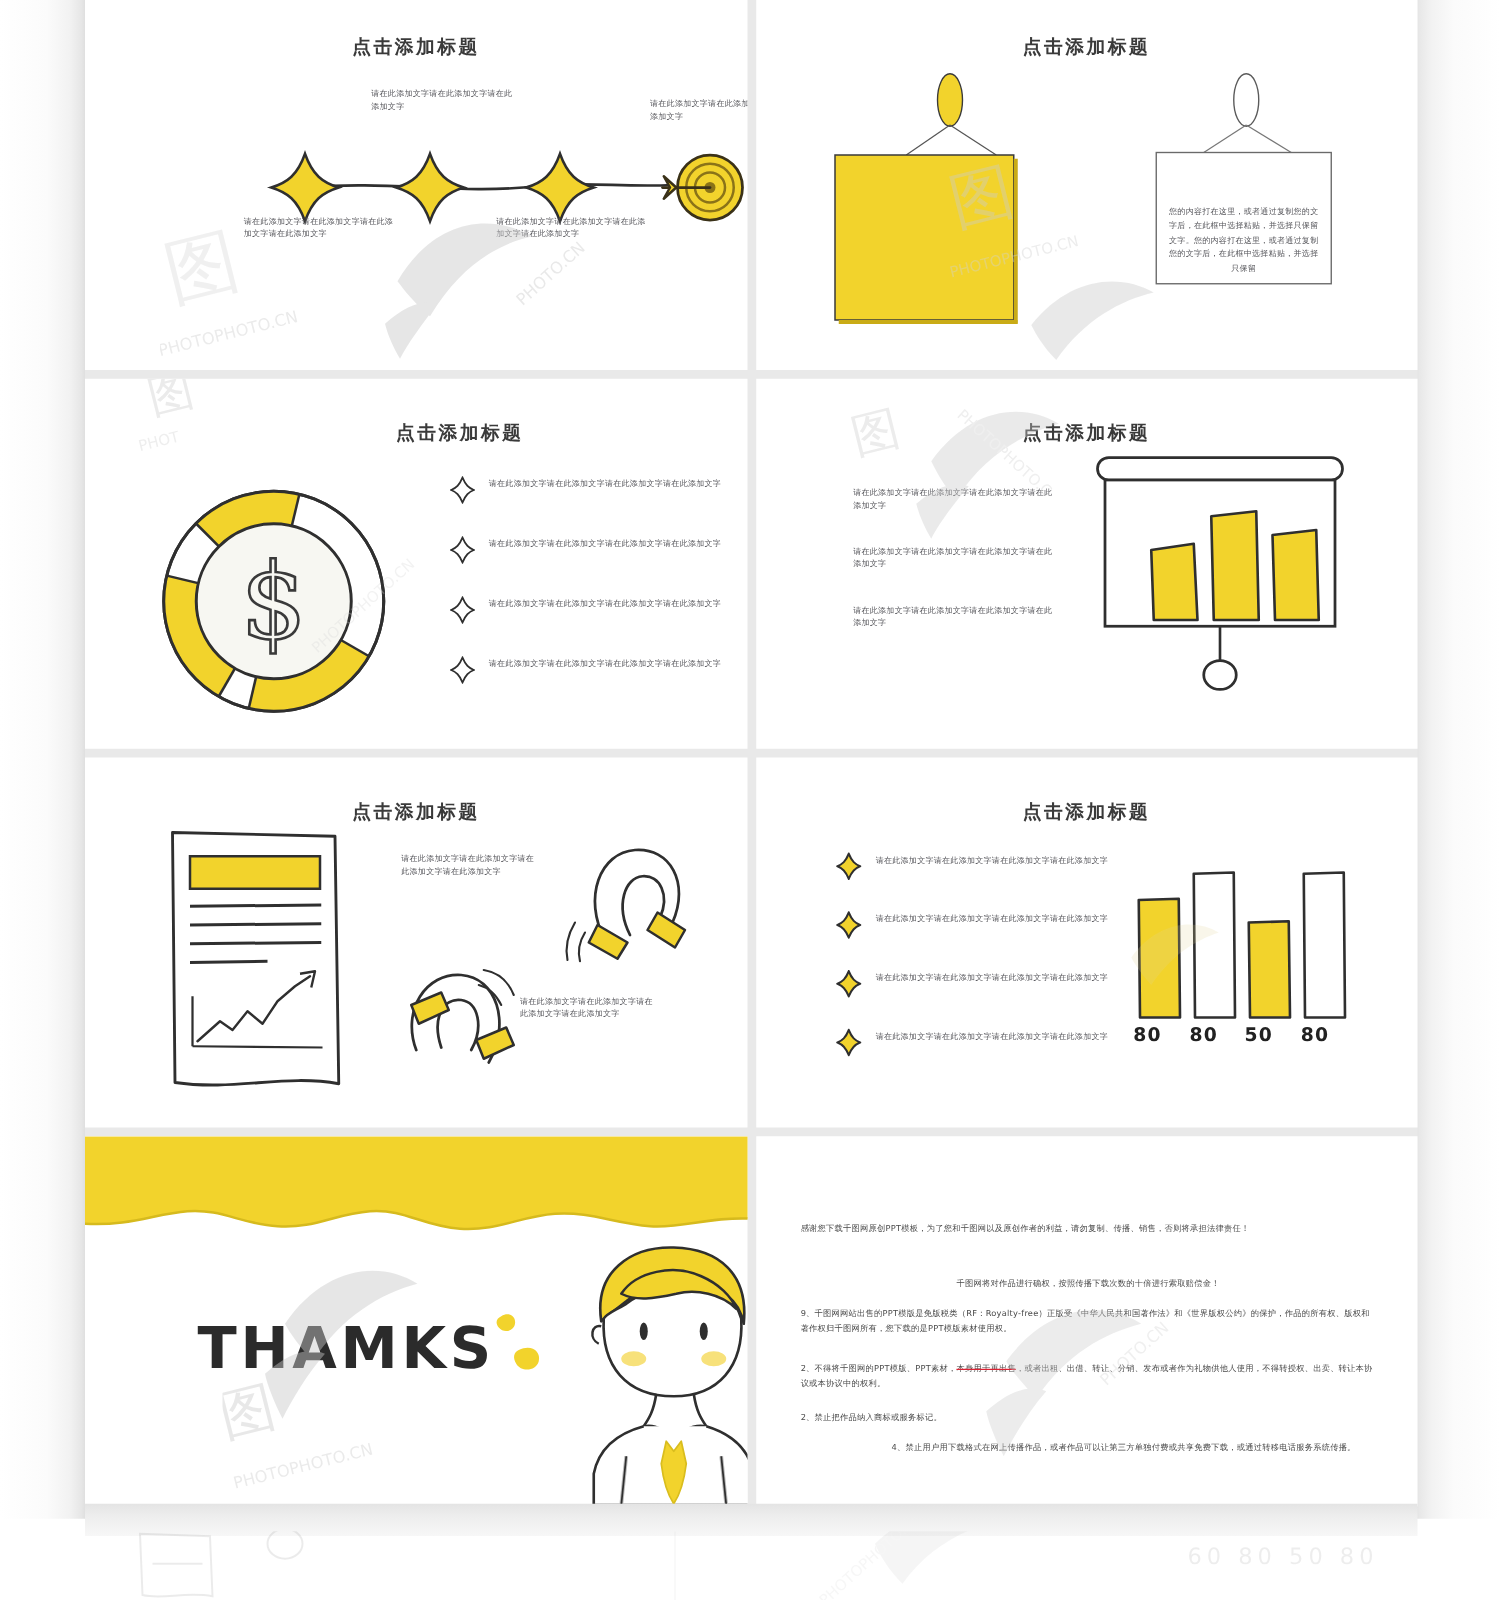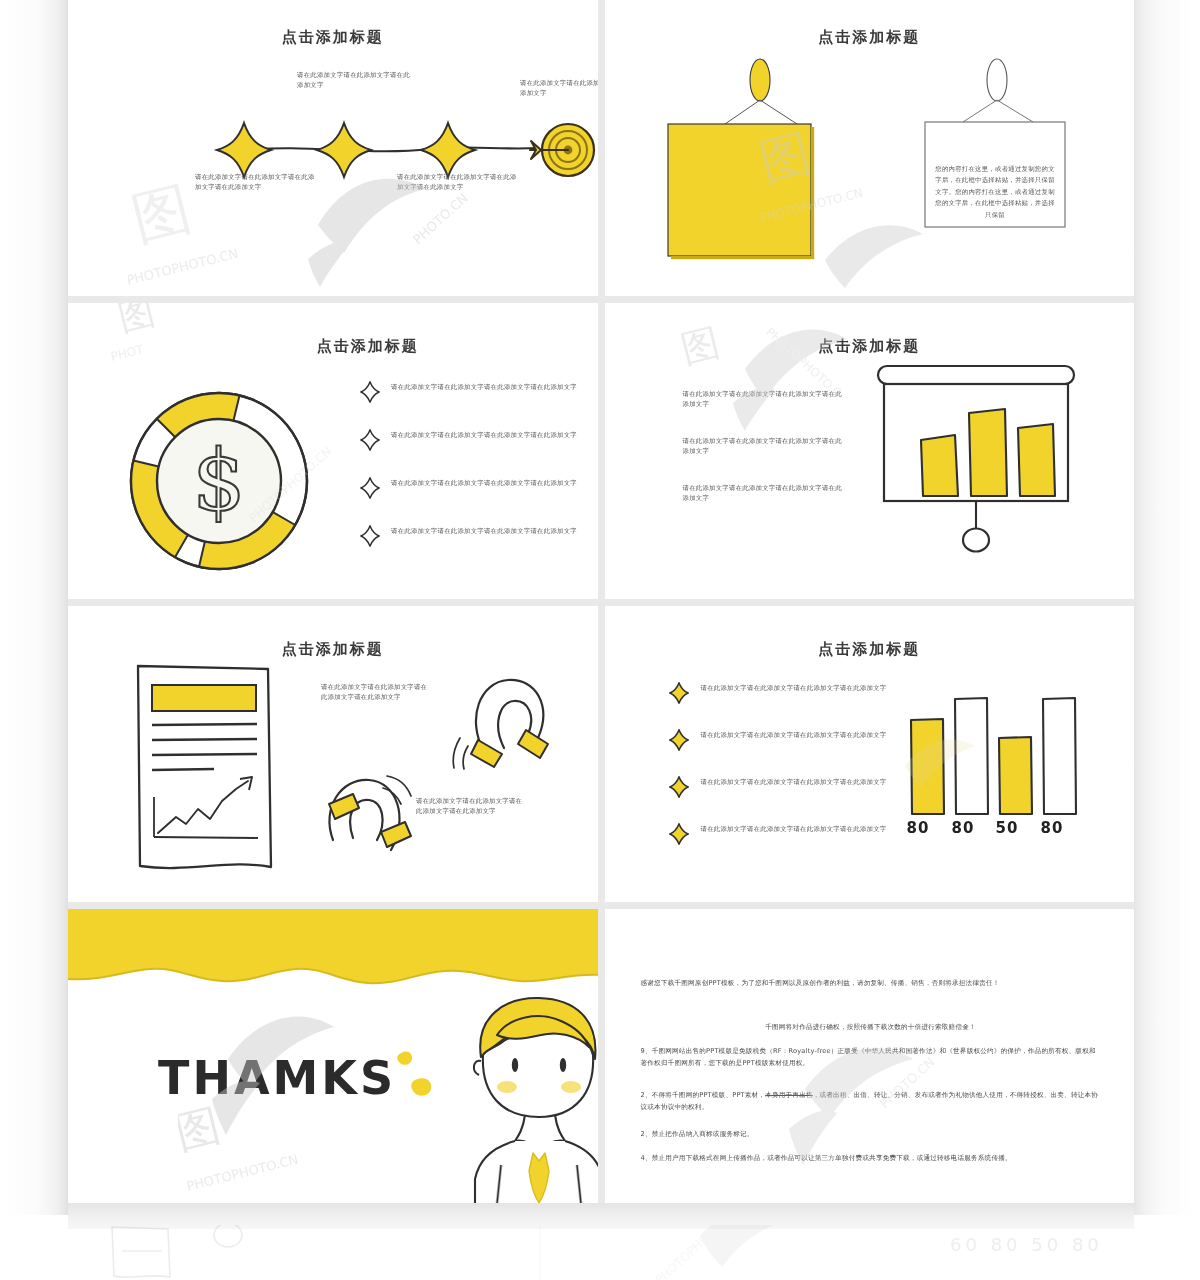--- a/index.html
+++ b/index.html
@@ -408,21 +408,21 @@
 
     <div class="slide">
 
       <div class="cr-p" style="left:36px;top:68px;width:460px;">感谢您下载千图网原创PPT模板，为了您和千图网以及原创作者的利益，请勿复制、传播、销售，否则将承担法律责任！</div>
       <div class="cr-p" style="left:36px;top:112px;width:460px;text-align:center;">千图网将对作品进行确权，按照传播下载次数的十倍进行索取赔偿金！</div>
       <div class="cr-p" style="left:36px;top:136px;width:460px;">9、千图网网站出售的PPT模版是免版税类（RF：Royalty-free）正版受《中华人民共和国著作法》和《世界版权公约》的保护，作品的所有权、版权和著作权归千图网所有，您下载的是PPT模版素材使用权。</div>
 
       <div class="cr-p" style="left:36px;top:180px;width:460px;"><span>2、不得将千图网的PPT模版、PPT素材，</span><span class="cr-strike">本身用于再出售</span><span>，或者出租、出借、转让、分销、发布或者作为礼物供他人使用，不得转授权、出卖、转让本协议或本协议中的权利。</span></div>
 
       <div class="cr-p" style="left:36px;top:219px;width:460px;">2、禁止把作品纳入商标或服务标记。</div>
-      <div class="cr-p" style="left:36px;top:243px;width:460px;">4、禁止用户用下载格式在网上传播作品，或者作品可以让第三方单独付费或共享免费下载，或通过转移电话服务系统传播。</div>
+      <div class="cr-p" style="left:20px;top:243px;width:460px;text-align:right;">4、禁止用户用下载格式在网上传播作品，或者作品可以让第三方单独付费或共享免费下载，或通过转移电话服务系统传播。</div>
 
       <div class="wm" style="left:150px;top:110px;width:260px;height:190px;opacity:.35;">
         <svg width="260" height="190" viewBox="0 0 260 190">
           <path d="M50 70 C 82 26, 126 20, 158 40 C 128 48, 98 64, 74 100 C 64 88, 54 78, 50 70 Z" fill="#cacaca"></path>
           <path d="M34 110 C 52 94, 68 88, 82 94 C 68 110, 56 130, 48 146 C 42 134, 36 120, 34 110 Z" fill="#cacaca"></path>
           <text x="130" y="90" font-size="13" fill="#d2d2d2" font-family="DejaVu Sans" transform="rotate(-42 130 90)">PHOTO.CN</text>
         </svg>
       </div>
     </div>
 

